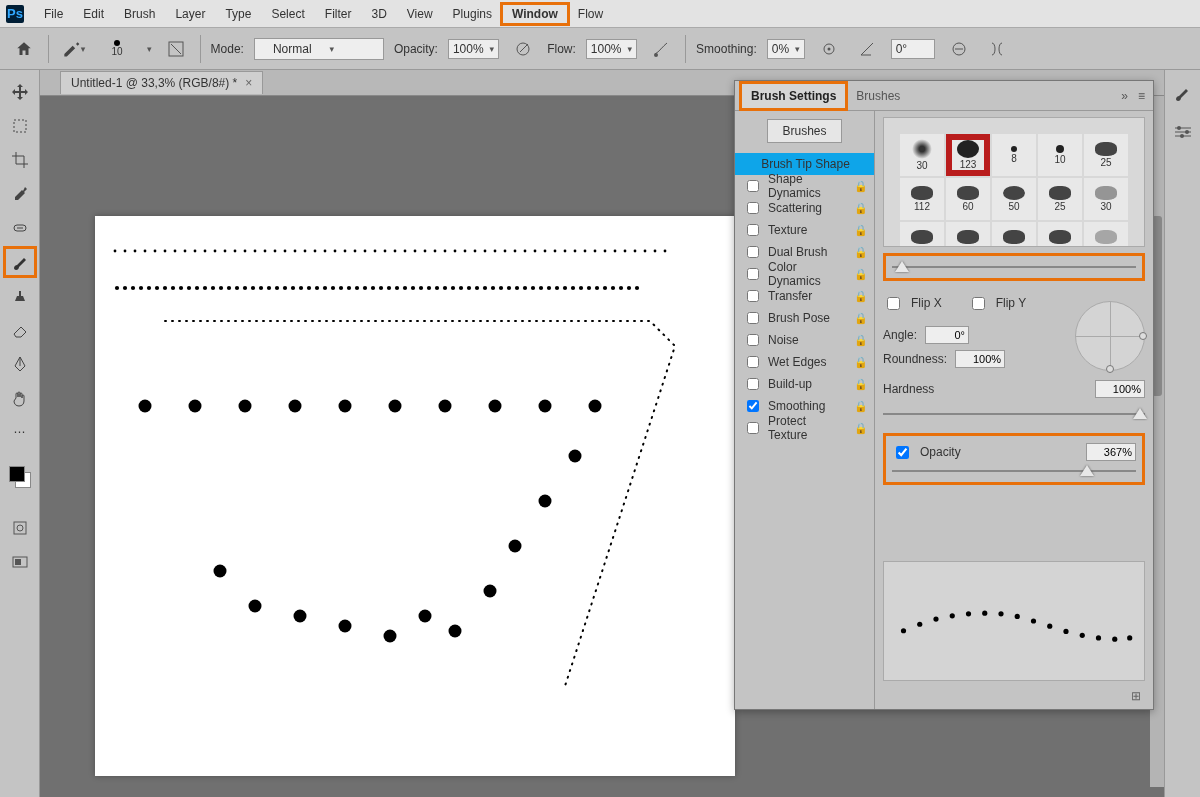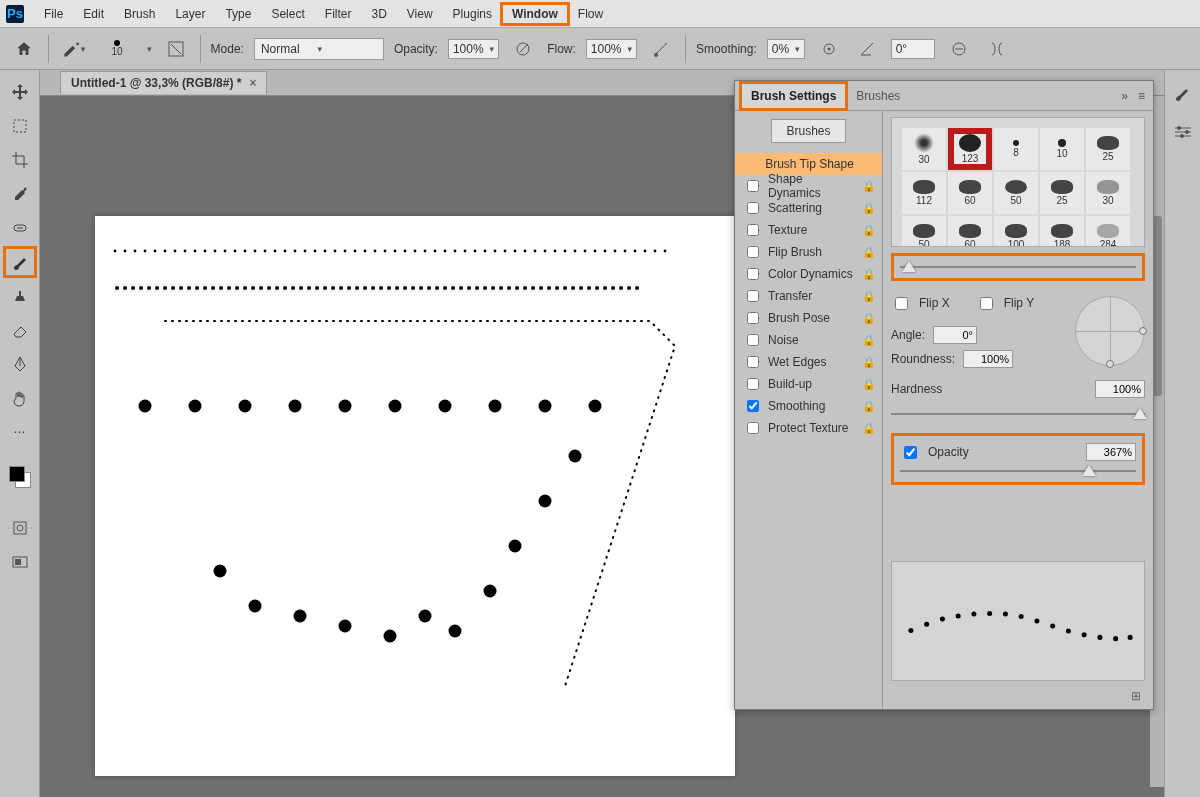--- a/index.html
+++ b/index.html
@@ -8,54 +8,54 @@
   
   .menubar { height:28px; background:#e3e3e3; display:flex; align-items:center; padding-left:6px; border-bottom:1px solid #aaa;}
   .ps-logo { width:18px; height:18px; background:#001e36; color:#31a8ff; font-size:13px; font-weight:bold; display:flex; align-items:center; justify-content:center; border-radius:2px; margin-right:10px;}
   .menubar .mitem { padding:4px 10px; cursor:default; }
   .menubar .mitem.hl { padding:3px 10px;font-weight:bold; }
   
   .optbar { height:42px; background:#c4c4c4; border-bottom:1px solid #999; display:flex; align-items:center; padding-left:10px; gap:10px;}
   .icon-btn { width:28px; height:28px; display:flex; align-items:center; justify-content:center; cursor:default;}
   .sep { width:1px; height:28px; background:#999;}
   .label { color:#333; }
-  .dropdown { background:#eee; border:1px solid #999; padding:2px 6px; display:flex; align-items:center; gap:18px; height:22px;}
+  .dropdown { background:#eee; border:1px solid #999; padding:2px 18px; display:flex; align-items:center; gap:18px; height:22px;}
   .mini-dd { background:#eee; border:1px solid #999; padding:2px 4px; height:20px; display:flex; align-items:center; gap:6px;}
   .chev { font-size:9px; color:#555;}
   
   .main { position:absolute; top:70px; left:0; right:0; bottom:0; display:flex;}
   
   .lefttools { width:40px; background:#c4c4c4; border-right:1px solid #999; display:flex; flex-direction:column; align-items:center; padding-top:8px; gap:6px;}
   .tool { width:30px; height:28px; display:flex; align-items:center; justify-content:center; cursor:default;}
   .swatch { width:22px; height:22px; position:relative;}
   .swatch .fg { position:absolute; width:16px; height:16px; background:#000; border:1px solid #888; top:0; left:0;}
   .swatch .bg { position:absolute; width:16px; height:16px; background:#fff; border:1px solid #888; bottom:0; right:0;}
   
   .docarea { flex:1; background:#707070; position:relative; overflow:hidden;}
-  .tabstrip { height:26px; background:#b8b8b8; display:flex; align-items:center; padding-left:20px; border-bottom:1px solid #888;font-weight:bold;}
+  .tabstrip { height:26px; background:#b8b8b8; display:flex; align-items:center; padding-left:20px; border-bottom:1px solid #888;}
   .doctab { background:#cfcfcf; padding:4px 10px; border:1px solid #999; border-bottom:none; display:flex; gap:8px; align-items:center;}
   .canvas-wrap { position:absolute; top:26px; left:0; right:0; bottom:0; }
   svg.canvas-svg { position:absolute; top:120px; left:55px; background:#fff; box-shadow:0 0 6px rgba(0,0,0,.3);}
   
   .rightbar { width:36px; background:#c4c4c4; border-left:1px solid #999; display:flex; flex-direction:column; align-items:center; padding-top:10px; gap:10px;}
   
   .panel { position:absolute; top:80px; left:734px; width:420px; height:630px; background:#c4c4c4; border:1px solid #777; box-shadow:0 2px 8px rgba(0,0,0,.3); display:flex; flex-direction:column;}
   .panel-tabs { height:30px; display:flex; align-items:center; border-bottom:1px solid #999; padding-left:6px; gap:0;}
   .ptab { padding:6px 10px; font-weight:normal; color:#555; }
   .ptab.active { background:#d6d6d6; font-weight:bold; color:#222;}
   .panel-tabs .tail { flex:1; display:flex; justify-content:flex-end; padding-right:8px; gap:10px; color:#555;}
   .panel-body { flex:1; display:flex; position:relative;}
   .bs-left { width:148px; border-right:1px solid #999; display:flex; flex-direction:column; align-items:center; padding-top:8px; gap:0;}
   .brushes-btn { background:#e6e6e6; border:1px solid #999; padding:4px 14px; margin-bottom:10px;}
   .bs-row { width:100%; height:22px; display:flex; align-items:center; padding:0 6px 0 8px; gap:6px;}
-  .bs-row.header { background:#fdba74; font-weight:500; justify-content:center;}
+  .bs-row.header { background:#0ea5e9; font-weight:500; justify-content:center;}
   .bs-row input[type=checkbox]{ width:12px; height:12px;}
   .bs-row .lk { margin-left:auto; color:#777; font-size:11px;}
   .bs-right { flex:1; padding:6px 8px 6px 8px; display:flex; flex-direction:column; gap:6px;}
-  .thumb-grid { display:grid; grid-template-columns:repeat(5, 44px); grid-auto-rows:42px; gap:2px; background:#d8d8d8; padding:10px; border:1px solid #aaa; max-height:130px; overflow:hidden;}
+  .thumb-grid { display:grid; grid-template-columns:repeat(5, 44px); grid-auto-rows:42px; gap:2px; background:#d8d8d8; padding:16px; border:1px solid #aaa; max-height:130px; overflow:hidden;}
   .thumb { background:#e8e8e8; display:flex; flex-direction:column; align-items:center; justify-content:center; font-size:10px; gap:1px; border:1px solid transparent;}
   .thumb.sel { border:6px solid #b91c1c; }
   .thumb .dot { width:16px; height:16px; border-radius:50%; background:#222;}
   .thumb .soft { background: radial-gradient(circle,#333 0%,#333 20%,rgba(0,0,0,0) 70%); }
   .thumb .rough { width:22px; height:14px; background:#444; filter:blur(0.5px); border-radius:40%;}
   .field-row { display:flex; align-items:center; gap:8px; height:24px;}
   .field-row .grow { flex:1;}
   .num-input { width:50px; height:18px; background:#eee; border:1px solid #999; text-align:right; padding-right:3px; font-size:11px;}
   .slider { position:relative; height:14px; }
   .slider .track { position:absolute; left:0; right:0; top:6px; height:2px; background:#888;}
@@ -477,21 +477,21 @@
           <span>Scattering</span>
           <span class="lk">🔒</span>
         </div>
       <div class="bs-row">
           <input type="checkbox" style="">
           <span>Texture</span>
           <span class="lk">🔒</span>
         </div>
       <div class="bs-row">
           <input type="checkbox" style="">
-          <span>Flip Brush</span>
+          <span>Dual Brush</span>
           <span class="lk">🔒</span>
         </div>
       <div class="bs-row">
           <input type="checkbox" style="">
           <span>Color Dynamics</span>
           <span class="lk">🔒</span>
         </div>
       <div class="bs-row">
           <input type="checkbox" style="">
           <span>Transfer</span>
@@ -593,21 +593,21 @@
           </div>
       </div>
 
       <div class="hl-box">
         <div class="slider">
           <div class="track"></div>
             <div class="handle tri" style="left:4%"></div>
         </div>
       </div>
 
-      <div style="display:flex; gap:10px; align-items:center; margin-top:4px">
+      <div style="display:flex; gap:10px; align-items:flex-end; margin-top:4px">
         <div style="flex:1">
           <div class="field-row">
             <input type="checkbox" style="">
               <span>Flip X</span>
             <span style="width:10px"></span>
             <input type="checkbox" style="">
               <span>Flip Y</span>
           </div>
           <div class="field-row" style="margin-top:8px">
             <span>Angle:</span>

